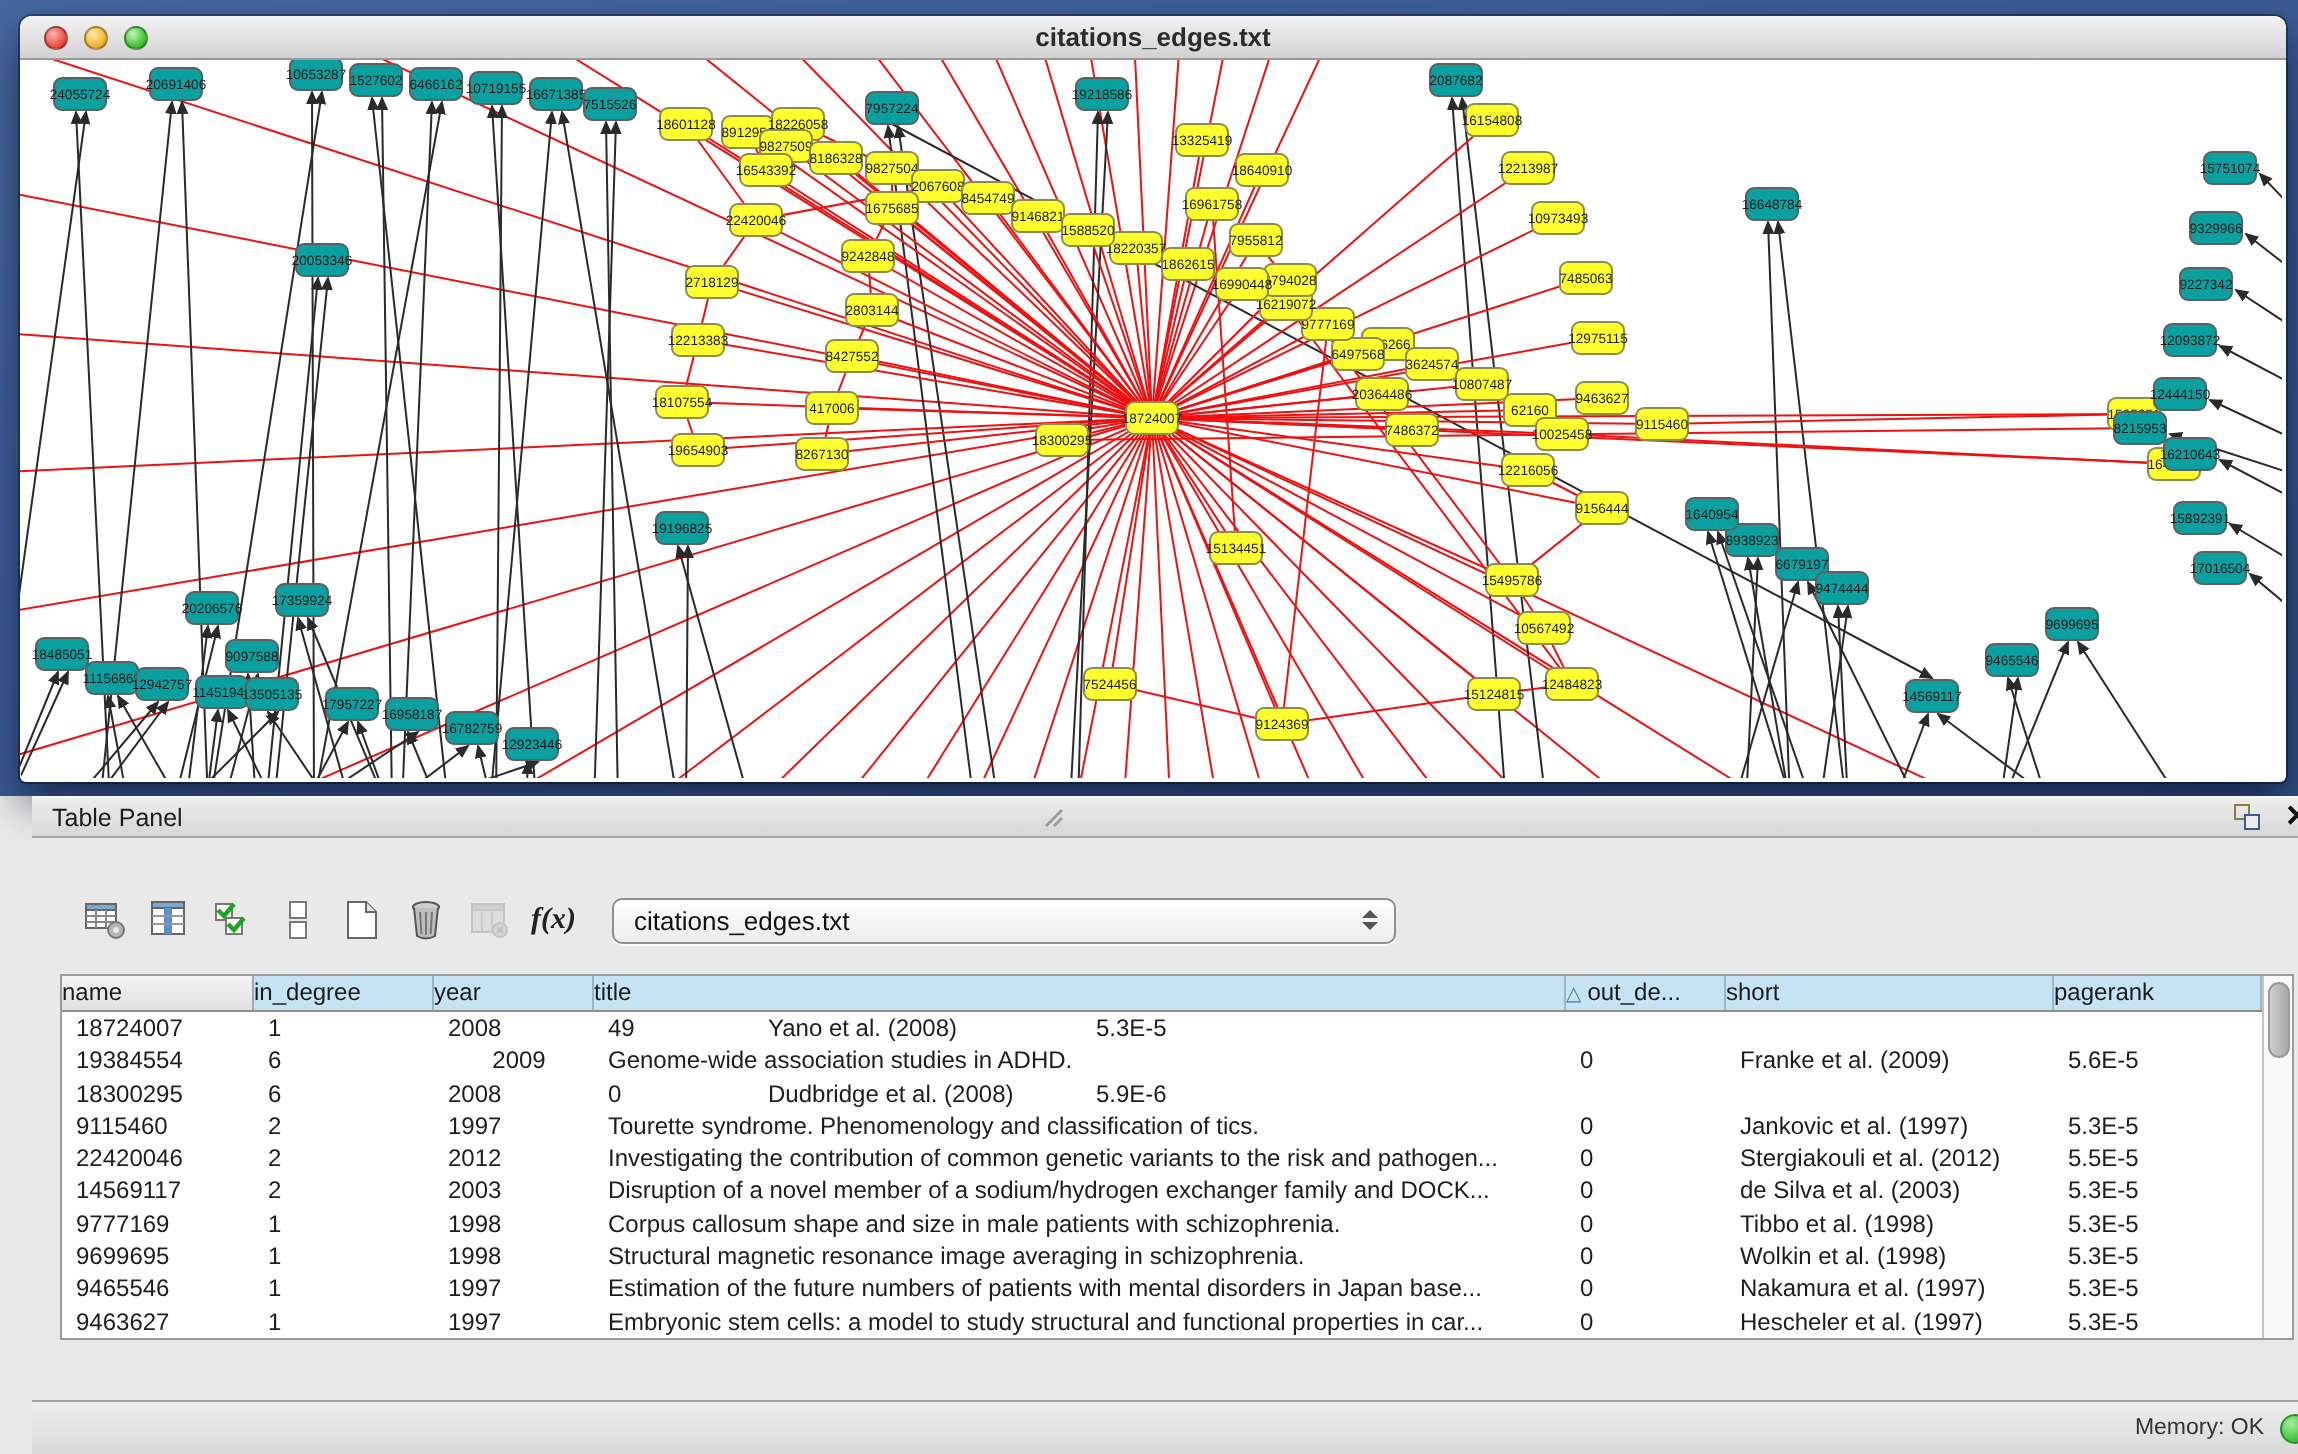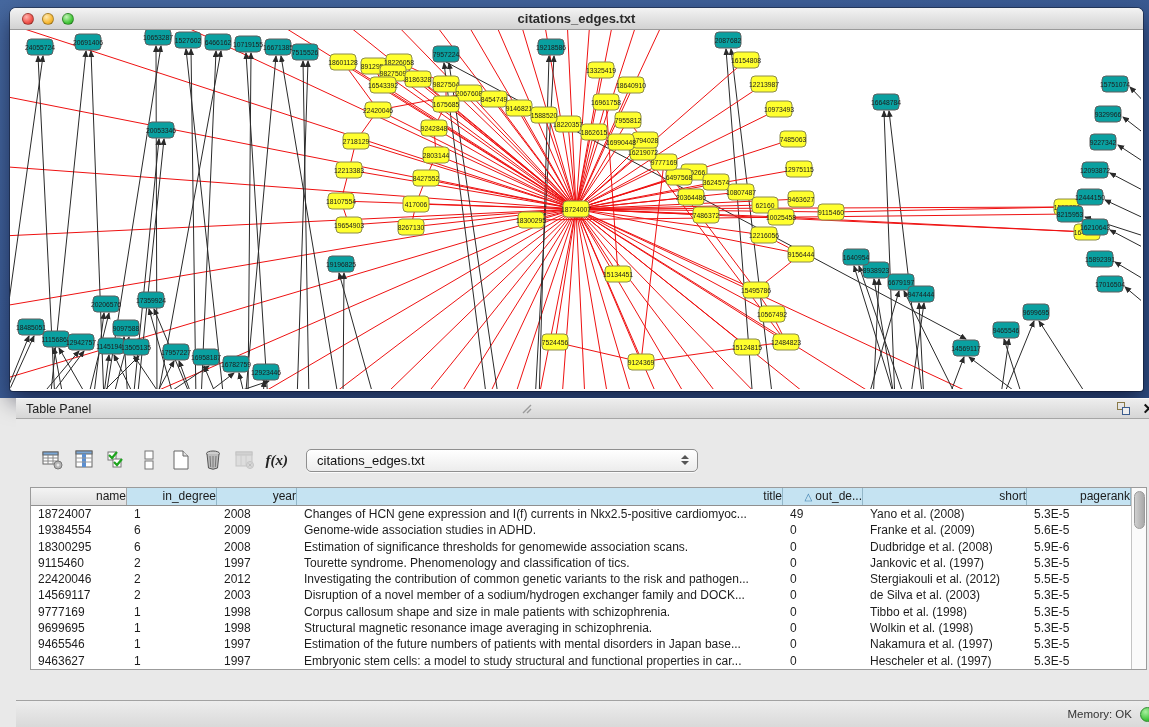--- a/index.html
+++ b/index.html
@@ -48,21 +48,21 @@
   .combo .cval { flex:1; }
   .spin { display:flex; flex-direction:column; gap:2px; }
   .spin i { display:block; width:0; height:0; border-left:4px solid transparent; border-right:4px solid transparent; }
   .spin .up { border-bottom:4px solid #555; }
   .spin .dn { border-top:4px solid #555; }
 
   .tablewrap { position:absolute; left:14px; top:89px; width:1117px; height:183px;
     border:1px solid #9b9b9b; background:#fff; display:flex; }
   .tgrid { width:1100px; }
   .thead { display:flex; height:18px; border-bottom:1px solid #8f8f8f; }
-  .th { font-size:12px; color:#1b1b1b; text-align:right; line-height:17px;
+  .th { font-size:12px; color:#1b1b1b; text-align:left; line-height:17px;
     background:#c5e3f2; border-right:1px solid #93b7c9; overflow:hidden; white-space:nowrap; }
   .th.gray { background:linear-gradient(#f4f4f4,#e0e0e0); border-right:1px solid #a8a8a8; }
   .th .sorttri { color:#3e7fae; font-size:10px; margin-right:3px; }
   .trow { display:flex; height:16.3px; font-size:12px; color:#1d1d1d; }
   .td { padding:0 2px 0 7px; line-height:16px; white-space:nowrap; overflow:hidden; }
   .vscroll { width:16px; background:#fafafa; border-left:1px solid #c4c4c4; position:relative; }
   .vthumb { position:absolute; left:2px; top:3px; width:11px; height:38px; border-radius:7px;
     background:linear-gradient(90deg,#cfcfcf,#a8a8a8); border:1px solid #9a9a9a; }
 
   .tabsbar { position:absolute; left:0; top:275px; width:1149px; display:flex; justify-content:center; }
@@ -615,39 +615,37 @@
           <div class="th" style="width: 486px;">title</div>
           <div class="th" style="width: 80px;"><span class="sorttri">△</span>out_de...</div>
           <div class="th" style="width: 164px;">short</div>
           <div class="th" style="width: 104px;">pagerank</div>
         </div>
       <div id="tbody">
           <div class="trow">
             <div class="td" style="width: 96px;">18724007</div>
             <div class="td" style="width: 90px;">1</div>
             <div class="td" style="width: 80px;">2008</div>
-            <div class="td" style="width: 486px;">Changes of HCN gene expression and I(f) currents in Nkx2.5-positive cardiomyoc...</div>
             <div class="td" style="width: 80px;">49</div>
             <div class="td" style="width: 164px;">Yano et al. (2008)</div>
             <div class="td" style="width: 104px;">5.3E-5</div>
           </div>
           <div class="trow">
             <div class="td" style="width: 96px;">19384554</div>
             <div class="td" style="width: 90px;">6</div>
-            <div class="td" style="width: 80px;">2009</div>
+            <div class="td" style="width: 80px; text-align: center;">2009</div>
             <div class="td" style="width: 486px;">Genome-wide association studies in ADHD.</div>
             <div class="td" style="width: 80px;">0</div>
             <div class="td" style="width: 164px;">Franke et al. (2009)</div>
             <div class="td" style="width: 104px;">5.6E-5</div>
           </div>
           <div class="trow">
             <div class="td" style="width: 96px;">18300295</div>
             <div class="td" style="width: 90px;">6</div>
             <div class="td" style="width: 80px;">2008</div>
-            <div class="td" style="width: 486px;">Estimation of significance thresholds for genomewide association scans.</div>
             <div class="td" style="width: 80px;">0</div>
             <div class="td" style="width: 164px;">Dudbridge et al. (2008)</div>
             <div class="td" style="width: 104px;">5.9E-6</div>
           </div>
           <div class="trow">
             <div class="td" style="width: 96px;">9115460</div>
             <div class="td" style="width: 90px;">2</div>
             <div class="td" style="width: 80px;">1997</div>
             <div class="td" style="width: 486px;">Tourette syndrome. Phenomenology and classification of tics.</div>
             <div class="td" style="width: 80px;">0</div>

